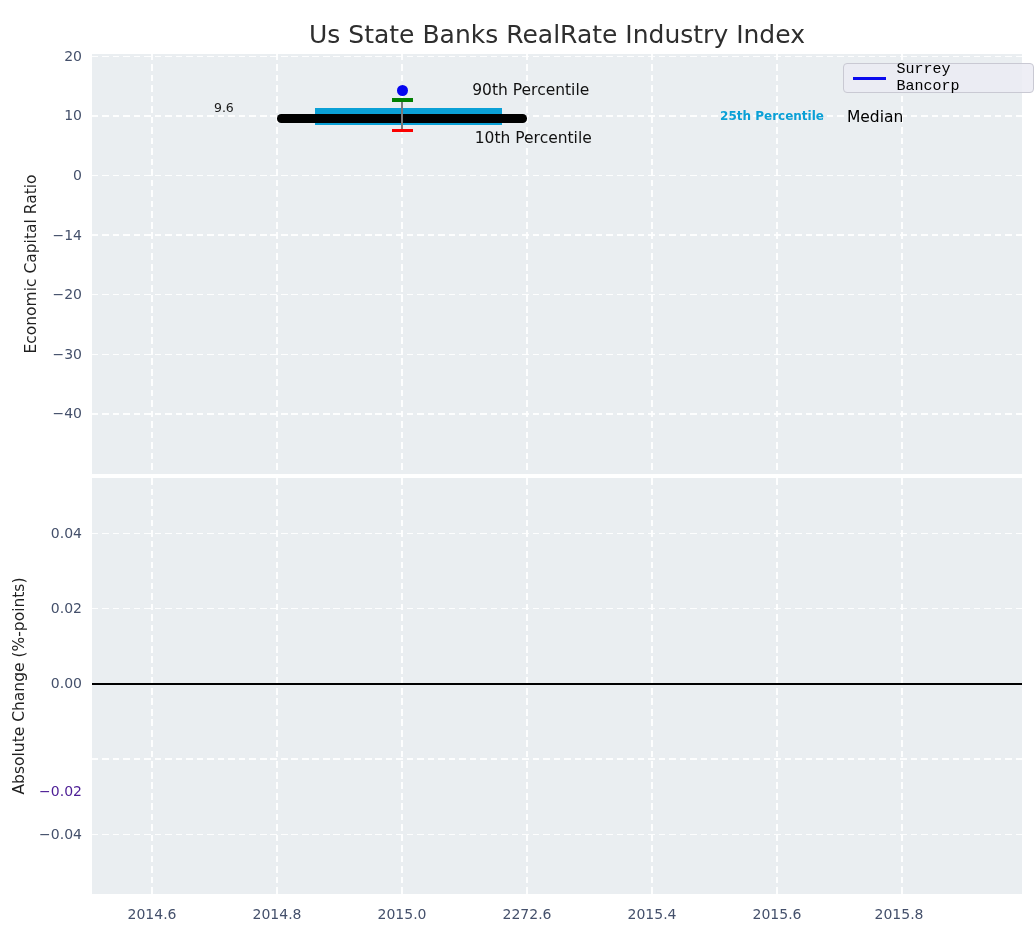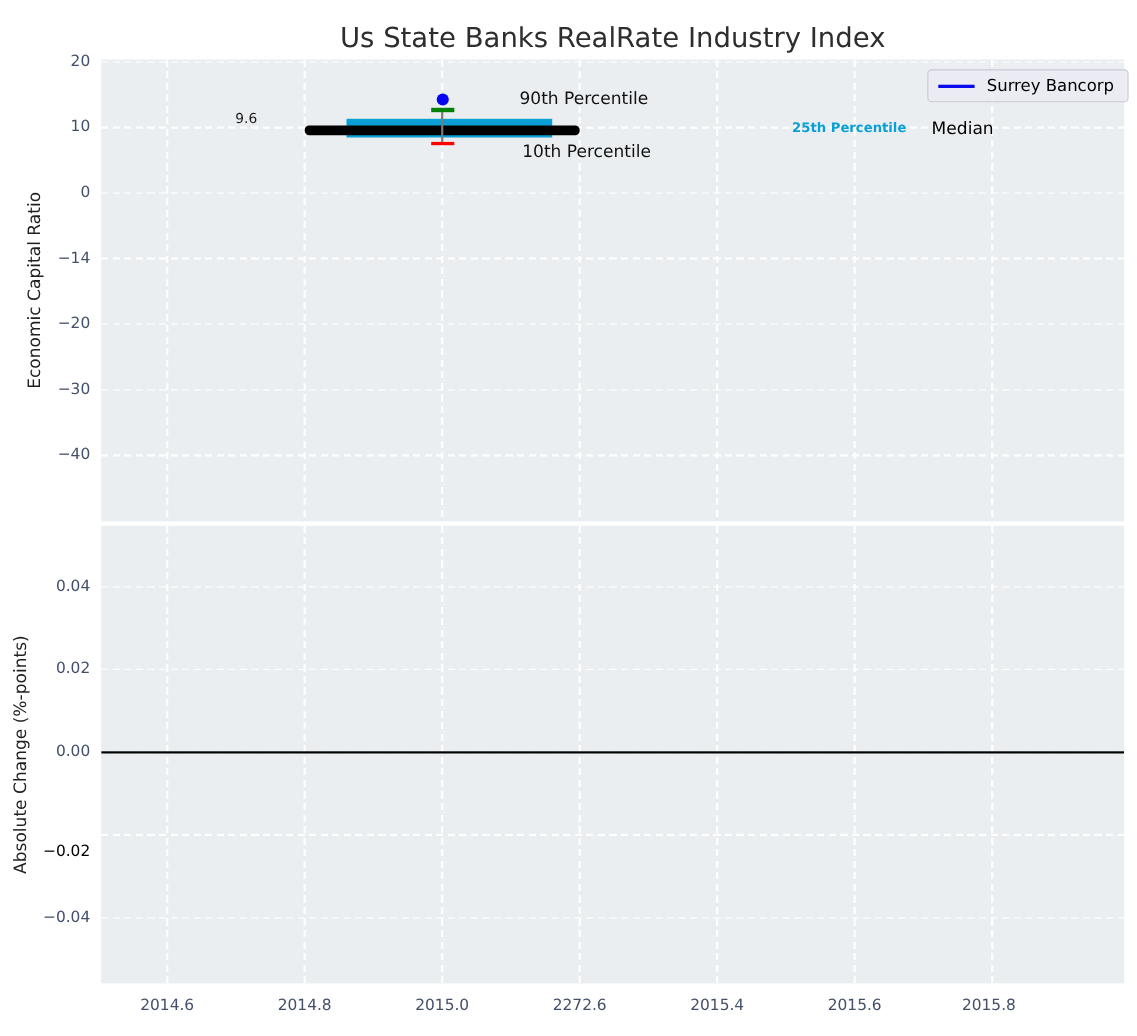--- a/index.html
+++ b/index.html
@@ -15,21 +15,21 @@
   .title{position:absolute;left:92px;top:4px;width:930px;text-align:center;
          font-size:25px;line-height:30px;}
   .ytick{position:absolute;right:952px;font-size:14px;line-height:19px;white-space:nowrap;}
   .xtick{position:absolute;top:889px;transform:translateX(-50%);font-size:14px;line-height:19px;white-space:nowrap;}
   .ylab{position:absolute;transform:translate(-50%,-50%) rotate(-90deg);white-space:nowrap;
         font-size:15.5px;}
   .xlab{position:absolute;left:92px;width:930px;top:912px;text-align:center;font-size:15.5px;}
   .ann{position:absolute;transform:translate(-50%,-50%);white-space:nowrap;line-height:1.2;}
   .legend{position:absolute;left:843px;top:47px;height:30px;display:flex;align-items:center;
           background:rgba(235,235,243,.85);border:1.2px solid #c9c9d3;border-radius:4px;
-          padding:0 12px 0 9px;box-sizing:border-box;}
+          padding:0 12px 0 9px;box-sizing:border-box;font-family:Liberation Mono, monospace;}
   .legend-swatch{width:33px;height:3px;margin-right:11px;}
   .legend-label{font-size:15px;}
   .mark{position:absolute;}
 </style>
 </head>
 <body style="background: rgb(255, 255, 255);">
 
 <div class="figure">
   <div class="title" style="color: rgb(46, 46, 46);">Us State Banks RealRate Industry Index</div>
 
@@ -86,21 +86,21 @@
 <div class="ytick" style="top: 30.883px; color: rgb(68, 80, 107);">20</div>
     <div class="ytick" style="top: 90.4574px; color: rgb(68, 80, 107);">10</div>
     <div class="ytick" style="top: 150.032px; color: rgb(68, 80, 107);">0</div>
     <div class="ytick" style="top: 209.606px; color: rgb(68, 80, 107);">−14</div>
     <div class="ytick" style="top: 269.181px; color: rgb(68, 80, 107);">−20</div>
     <div class="ytick" style="top: 328.755px; color: rgb(68, 80, 107);">−30</div>
     <div class="ytick" style="top: 388.33px; color: rgb(68, 80, 107);">−40</div>
     <div class="ytick" style="top: 507.841px; color: rgb(68, 80, 107);">0.04</div>
     <div class="ytick" style="top: 583.135px; color: rgb(68, 80, 107);">0.02</div>
     <div class="ytick" style="top: 658.429px; color: rgb(68, 80, 107);">0.00</div>
-    <div class="ytick" style="top: 749px; color: #000000; text-align: right;">−0.02</div>
+    <div class="ytick" style="top: 766px; color: #4c1d95; text-align: right;">−0.02</div>
     <div class="ytick" style="top: 809.018px; color: rgb(68, 80, 107);">−0.04</div>
     <div class="xtick" style="left: 152px; color: rgb(68, 80, 107);">2014.6</div>
     <div class="xtick" style="left: 277px; color: rgb(68, 80, 107); text-align: right;">2014.8</div>
     <div class="xtick" style="left: 402px; color: rgb(68, 80, 107);">2015.0</div>
     <div class="xtick" style="left: 527px; color: rgb(68, 80, 107);">2272.6</div>
     <div class="xtick" style="left: 652px; color: rgb(68, 80, 107);">2015.4</div>
     <div class="xtick" style="left: 777px; color: rgb(68, 80, 107);">2015.6</div>
     <div class="xtick" style="left: 899px; color: rgb(68, 80, 107);">2015.8</div>
   </div>
 

